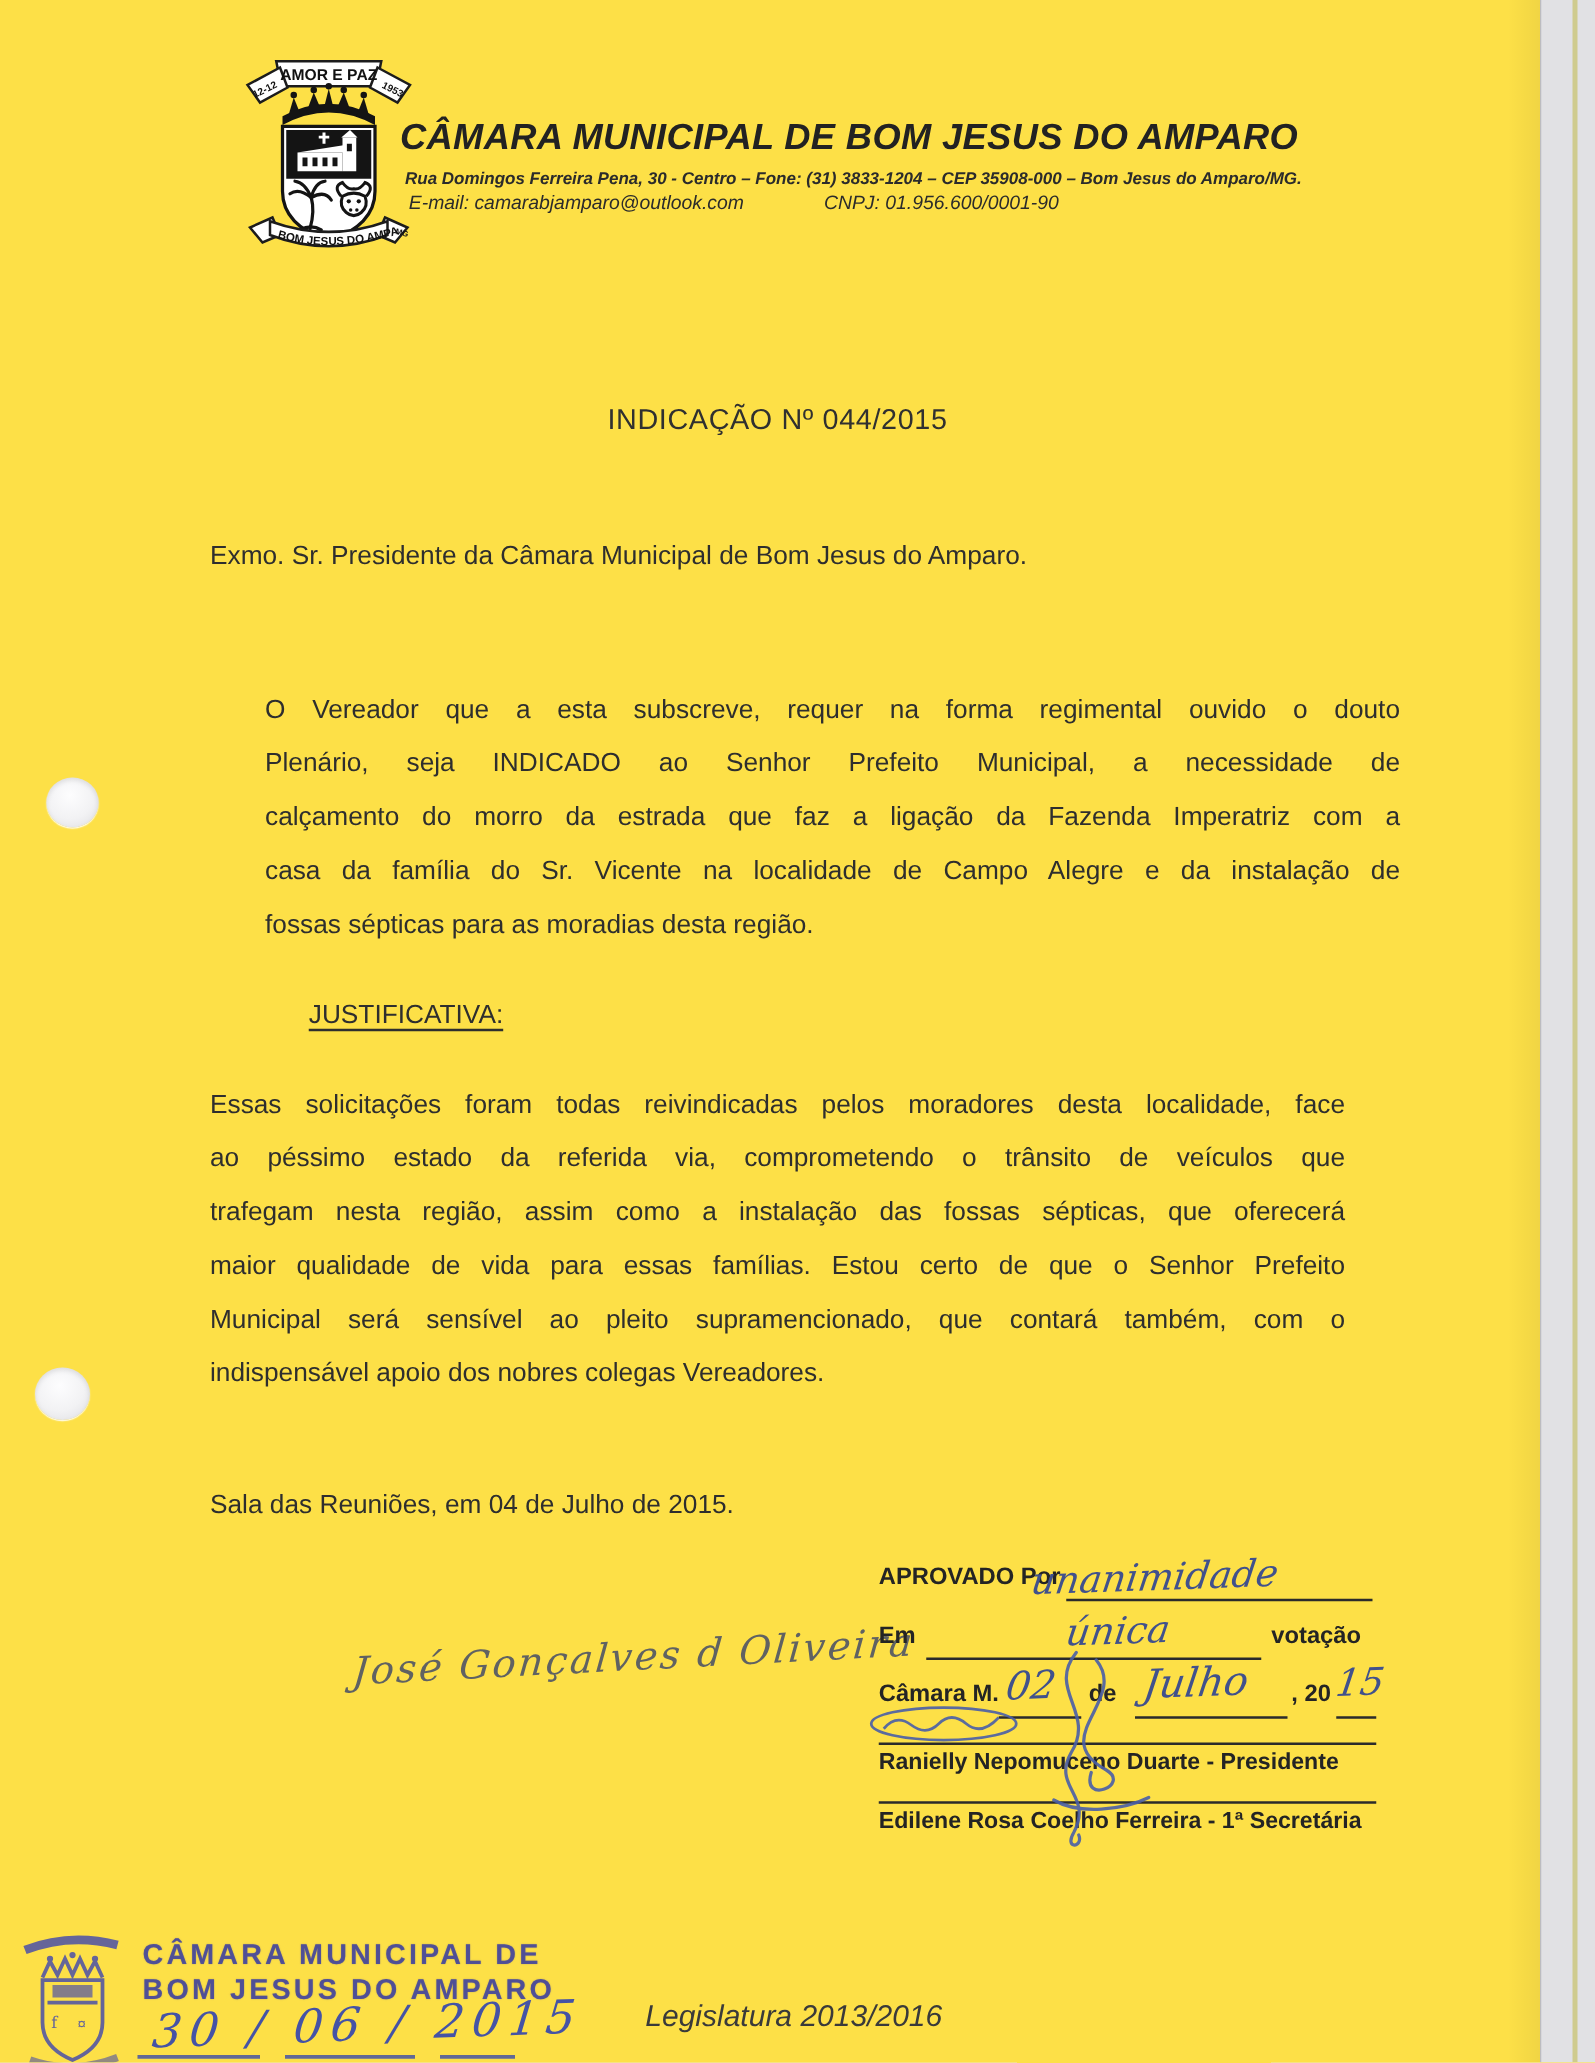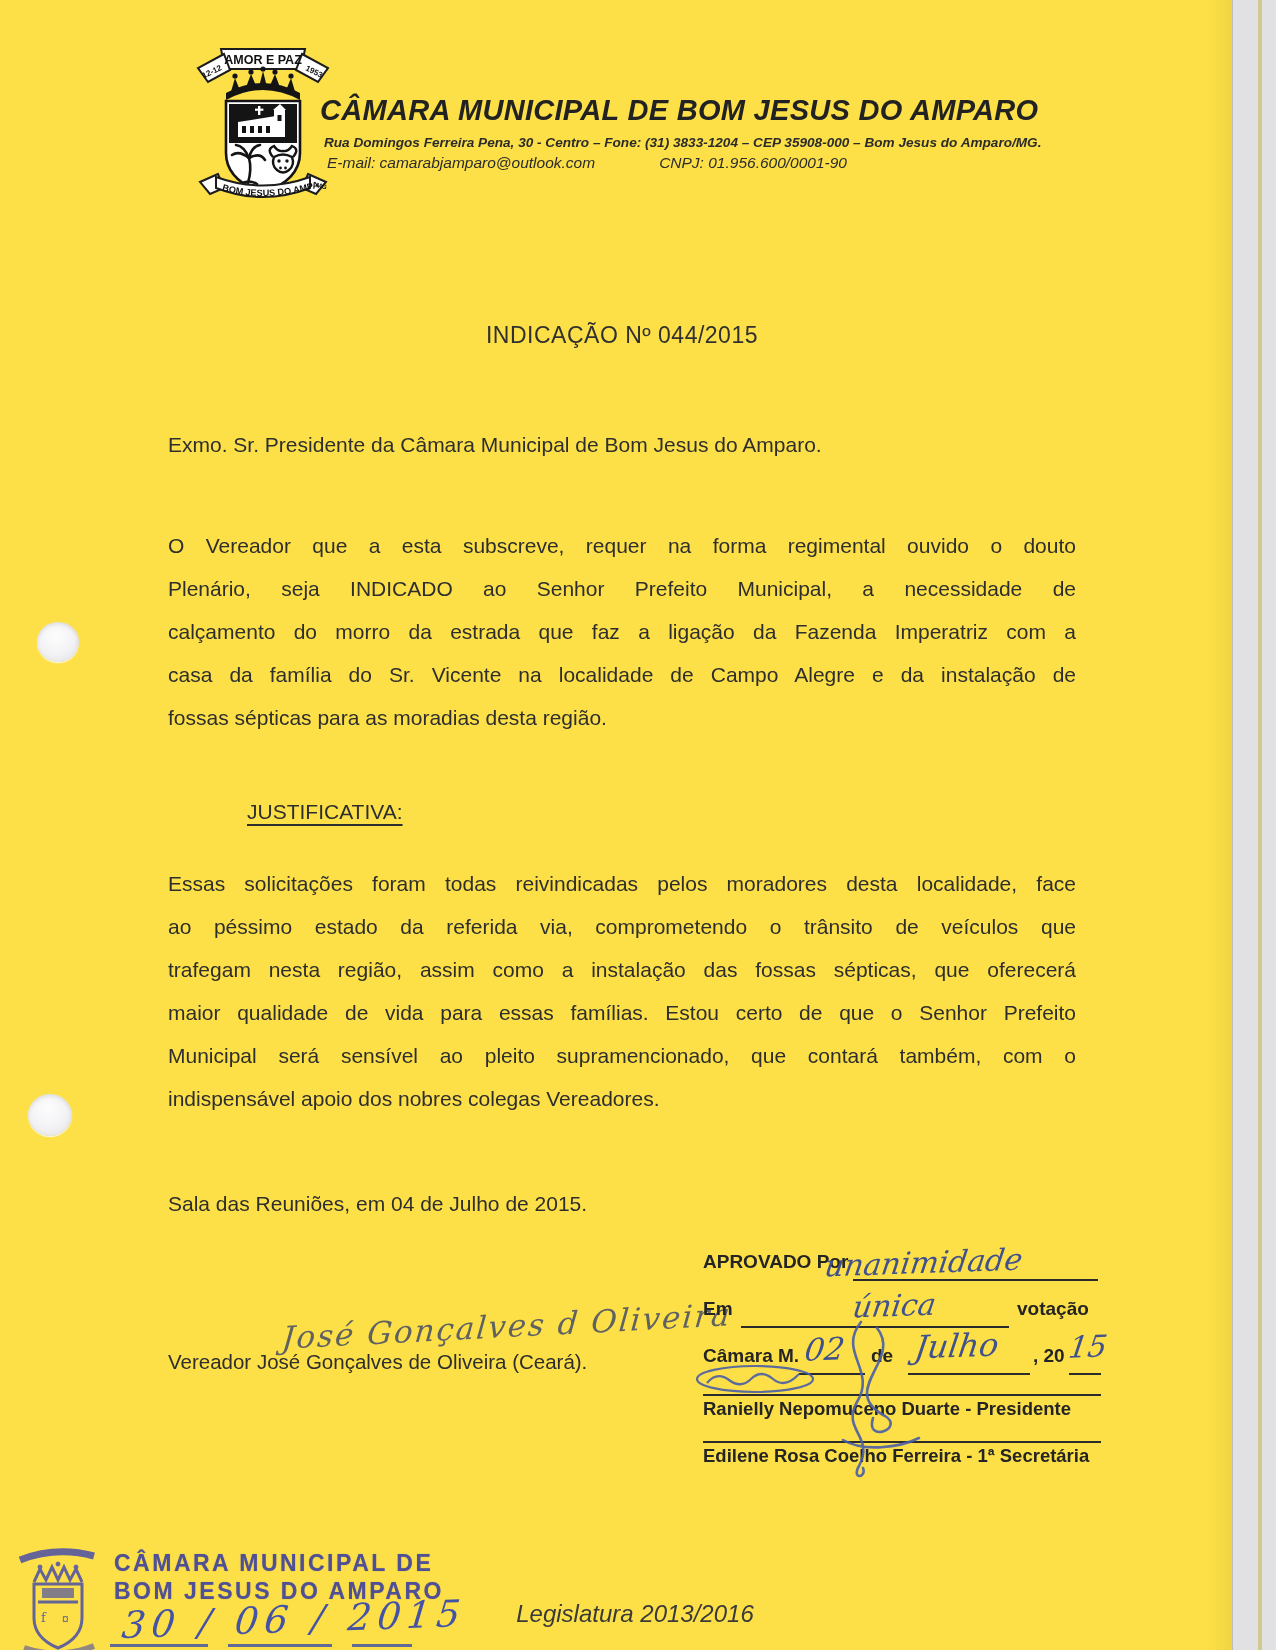--- a/index.html
+++ b/index.html
@@ -28,21 +28,21 @@
   .org-contact{position:absolute;left:327px;top:154px;font-size:15.5px;font-style:italic;color:#2b2b2b;
     display:flex;gap:64px;white-space:nowrap;}
 
   .title{position:absolute;left:168px;top:322px;width:908px;text-align:center;font-size:23px;
     color:#303030;letter-spacing:.5px;}
   .salutation{position:absolute;left:168px;top:433px;font-size:21px;color:#2e2e2e;}
 
   .para{position:absolute;left:168px;width:908px;font-size:21px;line-height:43px;color:#2e2e2e;}
   .para .jl{text-align:justify;text-align-last:justify;}
   .para .ll{text-align:left;}
-  .p1{top:524px;}
+  .p1{top:546px;margin-left:44px;}
   .p2{top:862px;}
   .justific{position:absolute;left:247px;top:800px;font-size:21px;color:#2e2e2e;
     text-decoration:underline;text-underline-offset:5px;}
   .dateline{position:absolute;left:168px;top:1192px;font-size:21px;color:#2e2e2e;}
 
   
   .script{font-family:"DejaVu Serif",serif;font-style:italic;}
   .ver-signature{position:absolute;left:282px;top:1308px;font-size:31px;color:#4b5166;
     transform:rotate(-3deg) skewX(-8deg);opacity:.88;white-space:nowrap;letter-spacing:2px;}
   .ver-typed{position:absolute;left:168px;top:1350px;font-size:20.5px;color:#2e2e2e;}
@@ -181,21 +181,20 @@
     <div class="jl">ao péssimo estado da referida via, comprometendo o trânsito de veículos que</div>
     <div class="jl">trafegam nesta região, assim como a instalação das fossas sépticas, que oferecerá</div>
     <div class="jl">maior qualidade de vida para essas famílias. Estou certo de que o Senhor Prefeito</div>
     <div class="jl">Municipal será sensível ao pleito supramencionado, que contará também, com o</div>
     <div class="ll">indispensável apoio dos nobres colegas Vereadores.</div>
   </div>
 
   <div class="dateline">Sala das Reuniões, em 04 de Julho de 2015.</div>
 
   <div class="ver-signature script">José Gonçalves d Oliveira</div>
-  <div class="ver-typed">Vereador José Gonçalves de Oliveira (Ceará).</div>
 
   <div class="approval">
     <div class="ap-label" style="left:0;top:6px;">APROVADO Por</div>
     <div class="ap-line" style="left:150px;top:6px;width:245px;height:28px;"></div>
     <div class="ap-hw" style="left:122px;top:0px;font-size:30px;">unanimidade</div>
 
     <div class="ap-label" style="left:0;top:53px;">Em</div>
     <div class="ap-line" style="left:38px;top:53px;width:268px;height:28px;"></div>
     <div class="ap-hw" style="left:150px;top:43px;font-size:30px;">única</div>
     <div class="ap-label" style="left:314px;top:53px;">votação</div>

